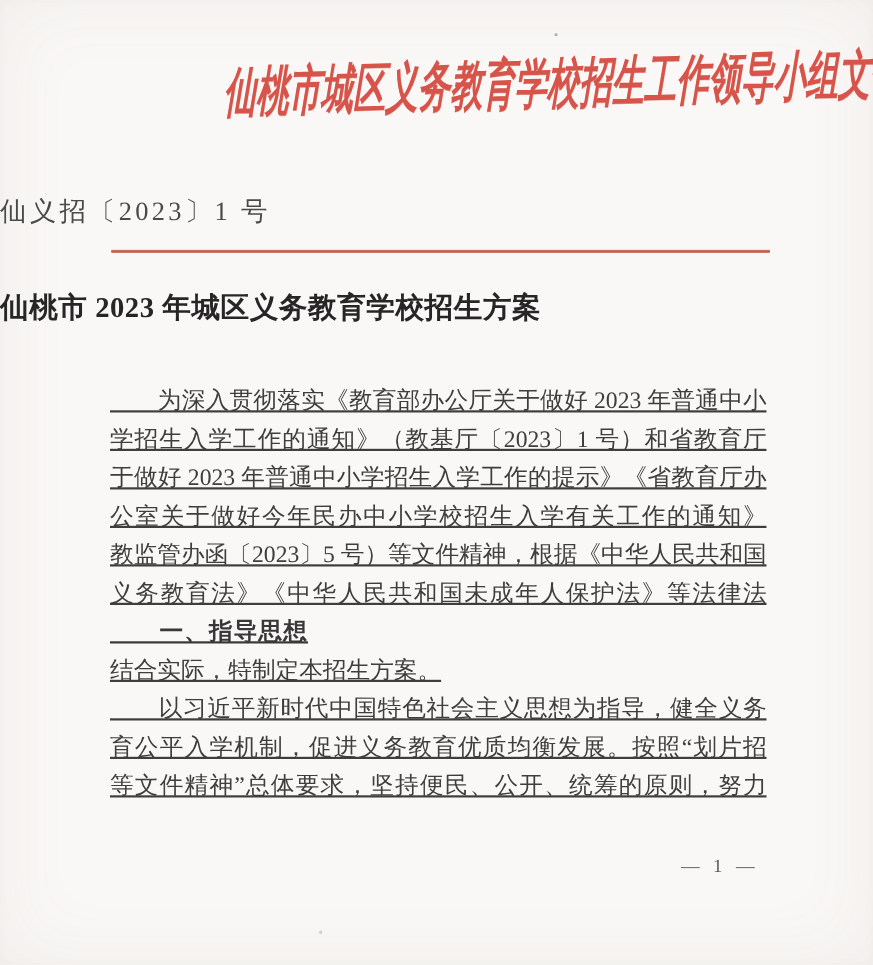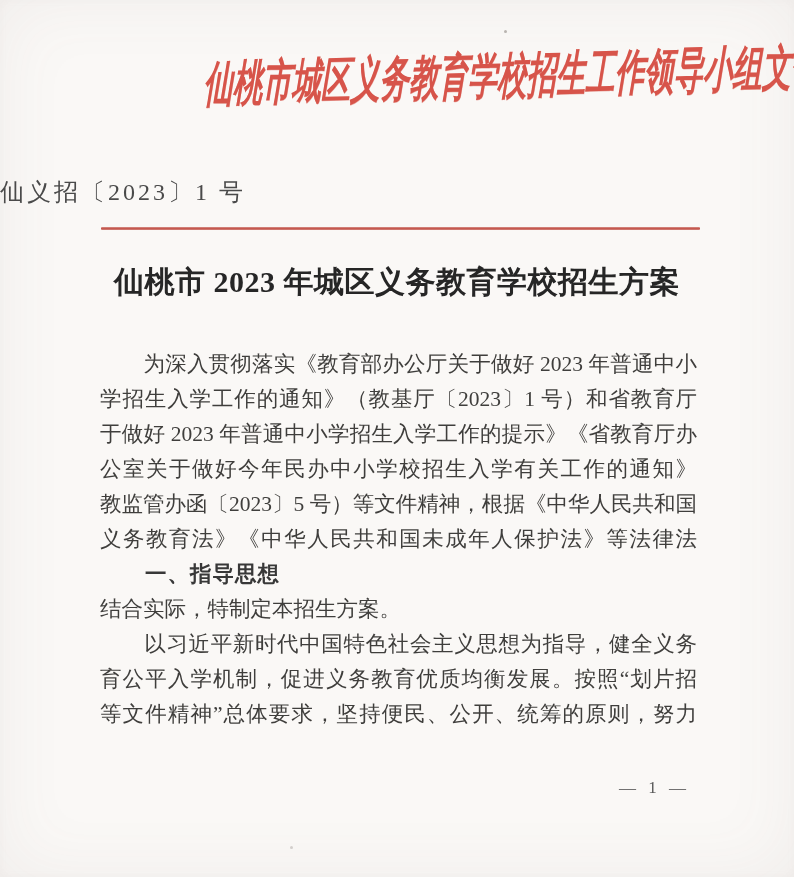--- a/index.html
+++ b/index.html
@@ -55,38 +55,39 @@
     position:absolute;
     top:227px;left:101px;
     width:599px;height:3px;
     background:linear-gradient(to bottom,#d89a92,var(--rule-red) 40%,var(--rule-red) 70%,#d89a92);
     border-radius:1px;
   }
   
   .doc-title{
     position:absolute;
     top:262px;left:0;right:0;
-    text-align:center;
-    font-size:30px;
+    text-align:left;
+    font-size:26px;
     font-weight:700;
     color:var(--title-text);
     letter-spacing:0.5px;
   }
   
   .body-block{
     position:absolute;
     top:347px;left:100px;
     width:597px;
     font-size:21.5px;
     color:var(--body-text);
   }
   .line{
     height:35px;
     line-height:35px;
     white-space:nowrap;
+    text-decoration:underline;
   }
   .line.fill{
     white-space:normal;
     text-align:justify;
     text-align-last:justify;
     text-justify:inter-ideograph;
     overflow:hidden;
   }
   .line.heading{
     font-family:"Liberation Sans","DejaVu Sans",sans-serif;

